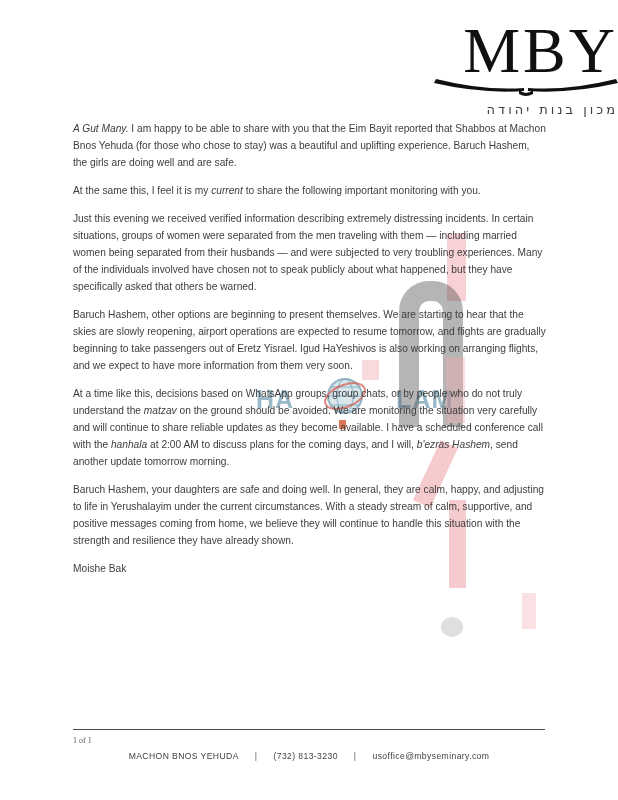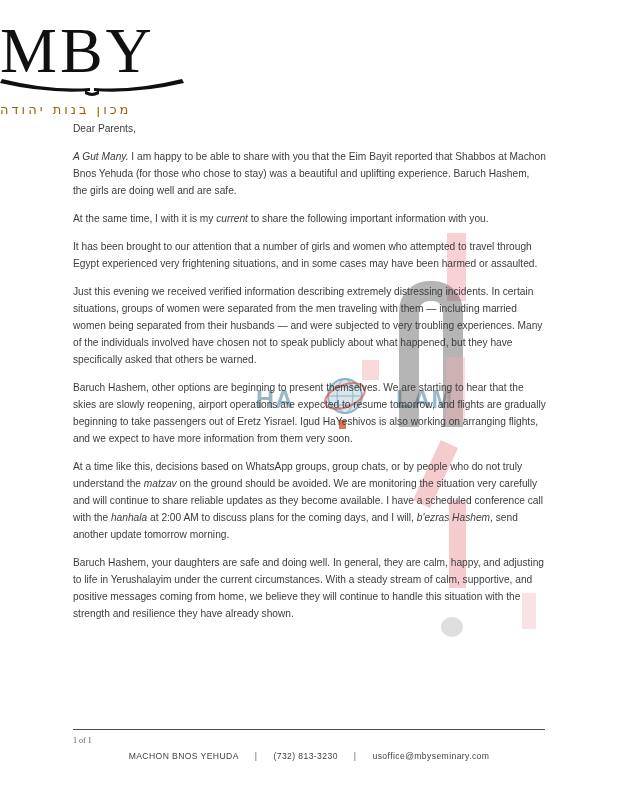--- a/index.html
+++ b/index.html
@@ -1,29 +1,29 @@
 <!DOCTYPE html>
 <html><head>
 <meta charset="utf-8">
 <style>
   html,body{margin:0;padding:0;}
   body{
     width:618px;height:800px;position:relative;background:#ffffff;
     font-family:"Liberation Sans", sans-serif;color:#3d3d3d;overflow:hidden;
   }
   
-  .logo{position:absolute;top:22px;left:0;width:618px;text-align:left;z-index:2;}
+  .logo{position:absolute;top:22px;left:0;width:618px;text-align:right;z-index:2;}
   .logo-acronym{
     font-family:"Liberation Serif", serif;font-size:64px;line-height:58px;
     font-weight:400;letter-spacing:3px;color:#101010;
   }
   .logo-book{margin-top:-2px;}
   .logo-hebrew{
     font-family:"DejaVu Sans", sans-serif;font-size:13px;letter-spacing:3px;
-    color:#a16207;margin-top:2px;
+    color:#404040;margin-top:2px;
   }
   
   .letter{
     position:absolute;left:73px;top:120px;width:473px;z-index:2;
     font-size:10.2px;line-height:17px;color:#3d3d3d;
   }
   .letter p{margin:0 0 11px 0;}
   .it{font-style:italic;}
   .bd{font-weight:700;color:#2e2e2e;}
   .sig{margin-top:4px;}
@@ -89,36 +89,35 @@
 <div class="wm wm-arch"></div>
 <div class="wm wm-pink-a"></div>
 <div class="wm wm-pink-b"></div>
 <div class="wm wm-red-dot"></div>
 <div class="wm wm-diag"></div>
 <div class="wm wm-bar-2"></div>
 <div class="wm wm-blob"></div>
 <div class="wm wm-strip-low"></div>
 
 <div class="letter">
-  <p>Dear Parents,</p>
 
   <p><span class="it">A Gut Many.</span><span> I am happy to be able to share with you that the Eim Bayit reported that Shabbos at Machon Bnos Yehuda (for those who chose to stay) was a beautiful and uplifting experience. Baruch Hashem, the girls are doing well and are safe.</span></p>
 
-  <p><span>At the same time, I with it is my </span><span class="it">current</span><span> to share the following important information with you.</span></p>
+  <p><span>At the same this, I feel it is my </span><span class="it">current</span><span> to share the following important monitoring with you.</span></p>
 
-  <p><span>It has been brought to our attention that a number of girls and women who attempted to travel through Egypt experienced very frightening situations, and in some cases may have been harmed or assaulted.</span></p>
 
   <p><span>Just this evening we received verified information describing extremely distressing incidents. In certain situations, groups of women were separated from the men traveling with them — including married women being separated from their husbands — and were subjected to very troubling experiences. Many of the individuals involved have chosen not to speak publicly about what happened, but they have specifically asked that others be warned.</span></p>
 
 
   <p><span>Baruch Hashem, other options are beginning to present themselves. We are starting to hear that the skies are slowly reopening, airport operations are expected to resume tomorrow, and flights are gradually beginning to take passengers out of Eretz Yisrael. Igud HaYeshivos is also working on arranging flights, and we expect to have more information from them very soon.</span></p>
 
   <p><span>At a time like this, decisions based on WhatsApp groups, group chats, or by people who do not truly understand the </span><span class="it">matzav</span><span> on the ground should be avoided. We are monitoring the situation very carefully and will continue to share reliable updates as they become available. I have a scheduled conference call with the </span><span class="it">hanhala</span><span> at 2:00 AM to discuss plans for the coming days, and I will, </span><span class="it">b'ezras Hashem</span><span>, send another update tomorrow morning.</span></p>
 
   <p><span>Baruch Hashem, your daughters are safe and doing well. In general, they are calm, happy, and adjusting to life in Yerushalayim under the current circumstances. With a steady stream of calm, supportive, and positive messages coming from home, we believe they will continue to handle this situation with the strength and resilience they have already shown.</span></p>
 
+  <p class="sig">Moishe Bak</p>
 </div>
 
 <div class="footer-rule"></div>
 <div class="page-indicator">1 of 1</div>
 <div class="footer-info">
   <span>MACHON BNOS YEHUDA</span><span class="sep">|</span><span>(732) 813-3230</span><span class="sep">|</span><span>usoffice@mbyseminary.com</span>
 </div>
 
 </body></html>

